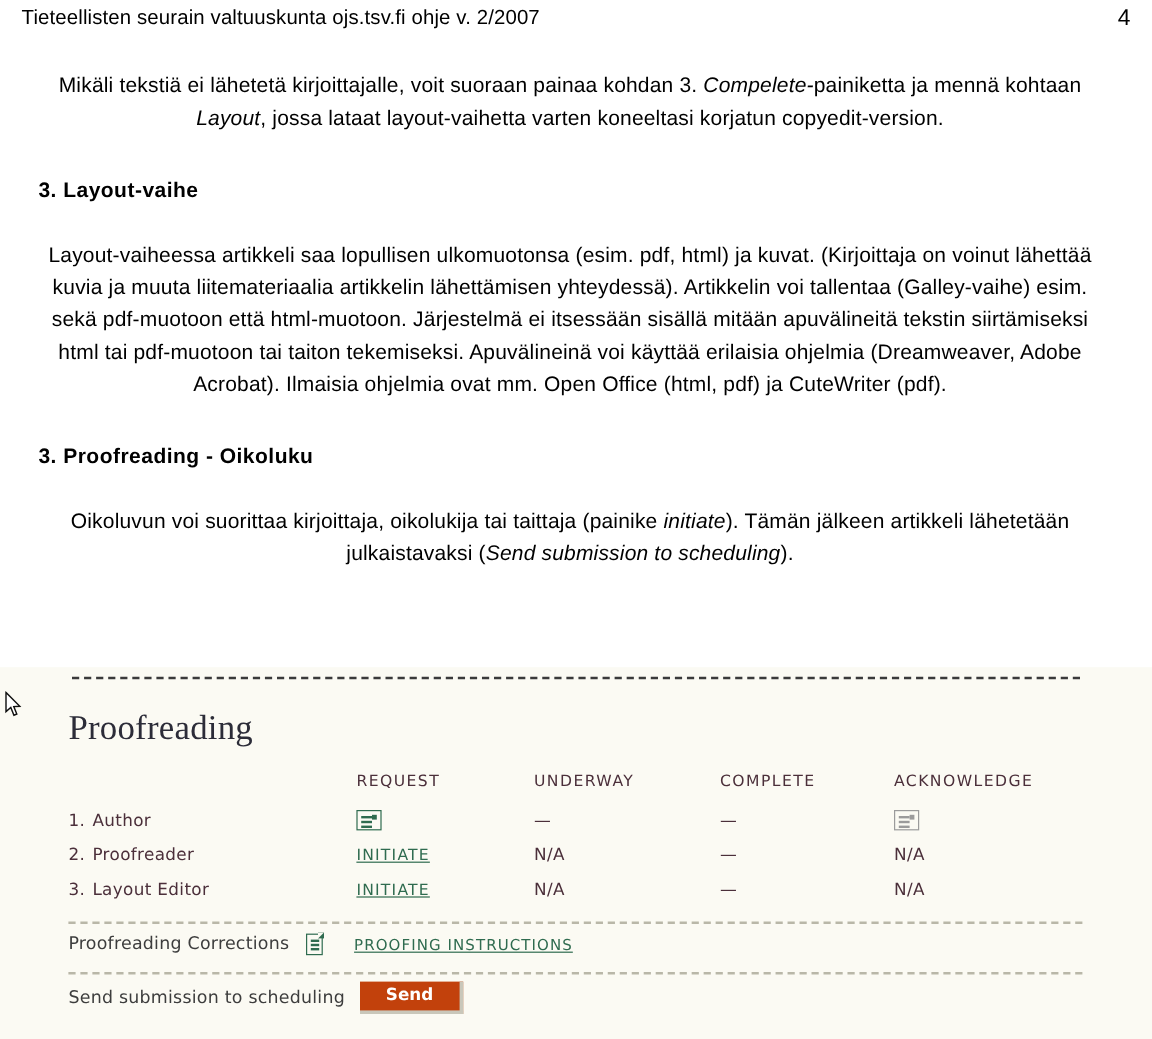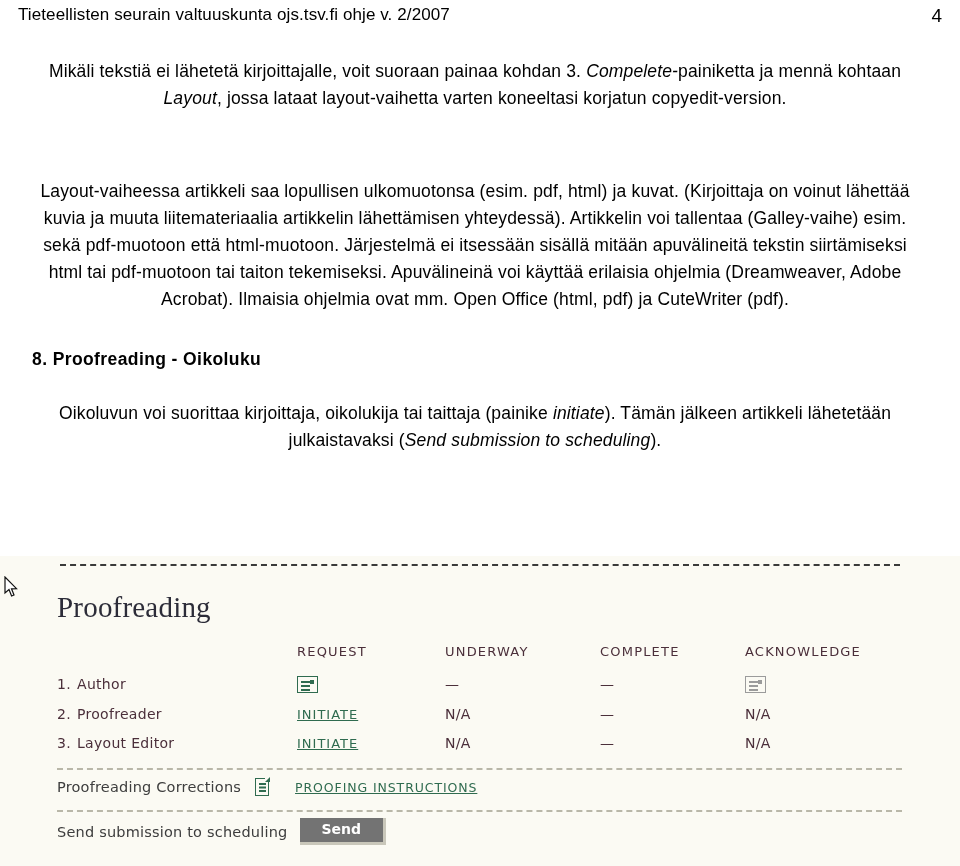--- a/index.html
+++ b/index.html
@@ -238,21 +238,21 @@
     left: 57px;
     top: 262px;
     display: flex;
     align-items: center;
     font-size: 14.5px;
     color: #3d3d3d;
   }
   .send-row .label { letter-spacing: 0.2px; }
   .send-button {
     margin-left: 12px;
-    background: #737373;
+    background: #c2410c;
     color: #ffffff;
     font-weight: bold;
     font-size: 14px;
     padding: 4px 22px 5px 22px;
     border: none;
     border-right: 3px solid #c9c7ba;
     border-bottom: 3px solid #c9c7ba;
     font-family: "DejaVu Sans", sans-serif;
     cursor: pointer;
     line-height: 1.1;
@@ -265,28 +265,29 @@
   <span class="doc-title">Tieteellisten seurain valtuuskunta ojs.tsv.fi ohje v. 2/2007</span>
   <span class="page-number">4</span>
 </div>
 
 <div class="doc-body">
 
   <p class="para"><span>Mikäli tekstiä ei lähetetä kirjoittajalle, voit suoraan painaa kohdan 3. </span><span class="i">Compelete-</span><span>painiketta ja mennä kohtaan </span><span class="i">Layout</span><span>, jossa lataat layout-vaihetta varten koneeltasi korjatun copyedit-version.</span></p>
 
   <div class="sp-a"></div>
 
+  <h2 class="section-title">3. Layout-vaihe</h2>
 
   <div class="sp-b"></div>
 
   <p class="para">Layout-vaiheessa artikkeli saa lopullisen ulkomuotonsa (esim. pdf, html) ja kuvat. (Kirjoittaja on voinut lähettää kuvia ja muuta liitemateriaalia artikkelin lähettämisen yhteydessä). Artikkelin voi tallentaa (Galley-vaihe) esim. sekä pdf-muotoon että html-muotoon. Järjestelmä ei itsessään sisällä mitään apuvälineitä tekstin siirtämiseksi html tai pdf-muotoon tai taiton tekemiseksi. Apuvälineinä voi käyttää erilaisia ohjelmia (Dreamweaver, Adobe Acrobat). Ilmaisia ohjelmia ovat mm. Open Office (html, pdf) ja CuteWriter (pdf).</p>
 
   <div class="sp-c"></div>
 
-  <h2 class="section-title">8. Proofreading - Oikoluku</h2>
+  <h2 class="section-title">3. Proofreading - Oikoluku</h2>
 
   <div class="sp-d"></div>
 
   <p class="para"><span>Oikoluvun voi suorittaa kirjoittaja, oikolukija tai taittaja (painike </span><span class="i">initiate</span><span>). Tämän jälkeen artikkeli lähetetään julkaistavaksi (</span><span class="i">Send submission to scheduling</span><span>).</span></p>
 
 </div>
 
 <div class="shot">
 
   <div class="dash-top"></div>

